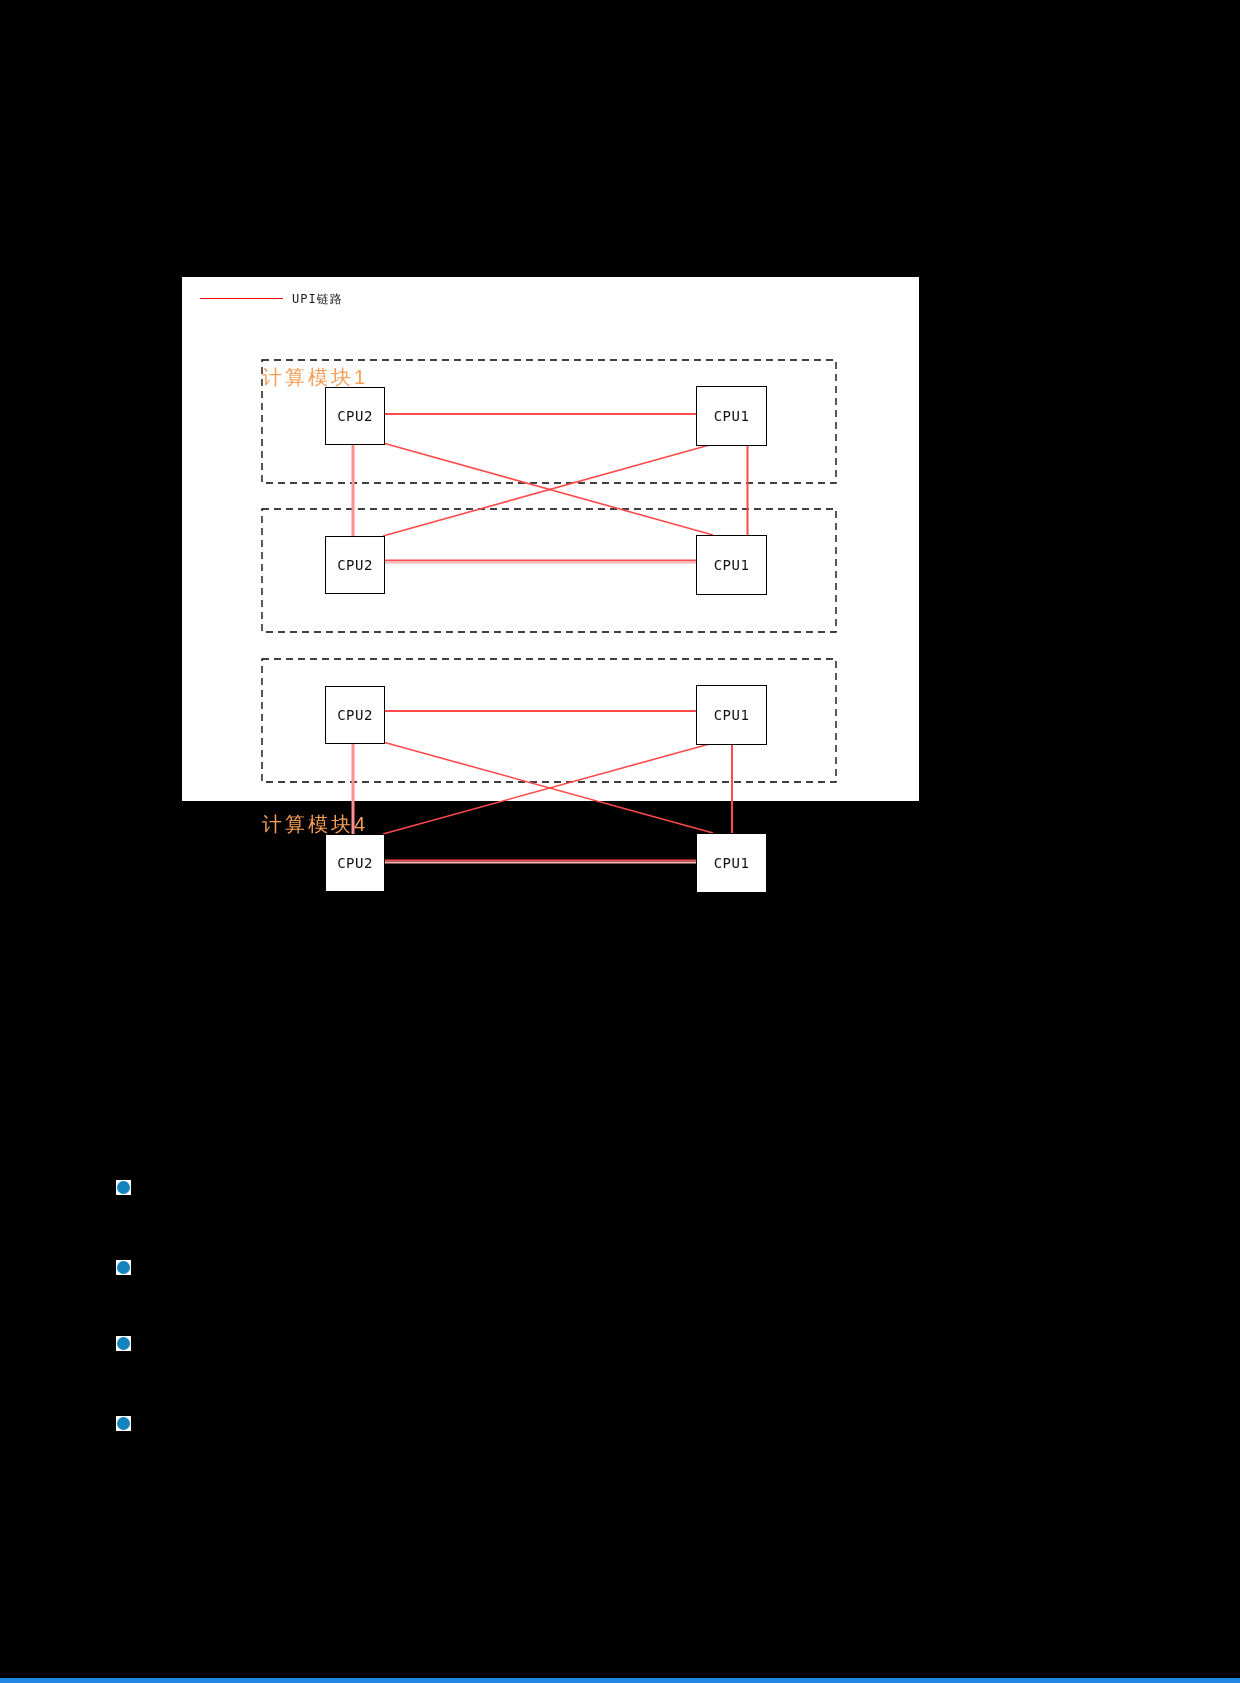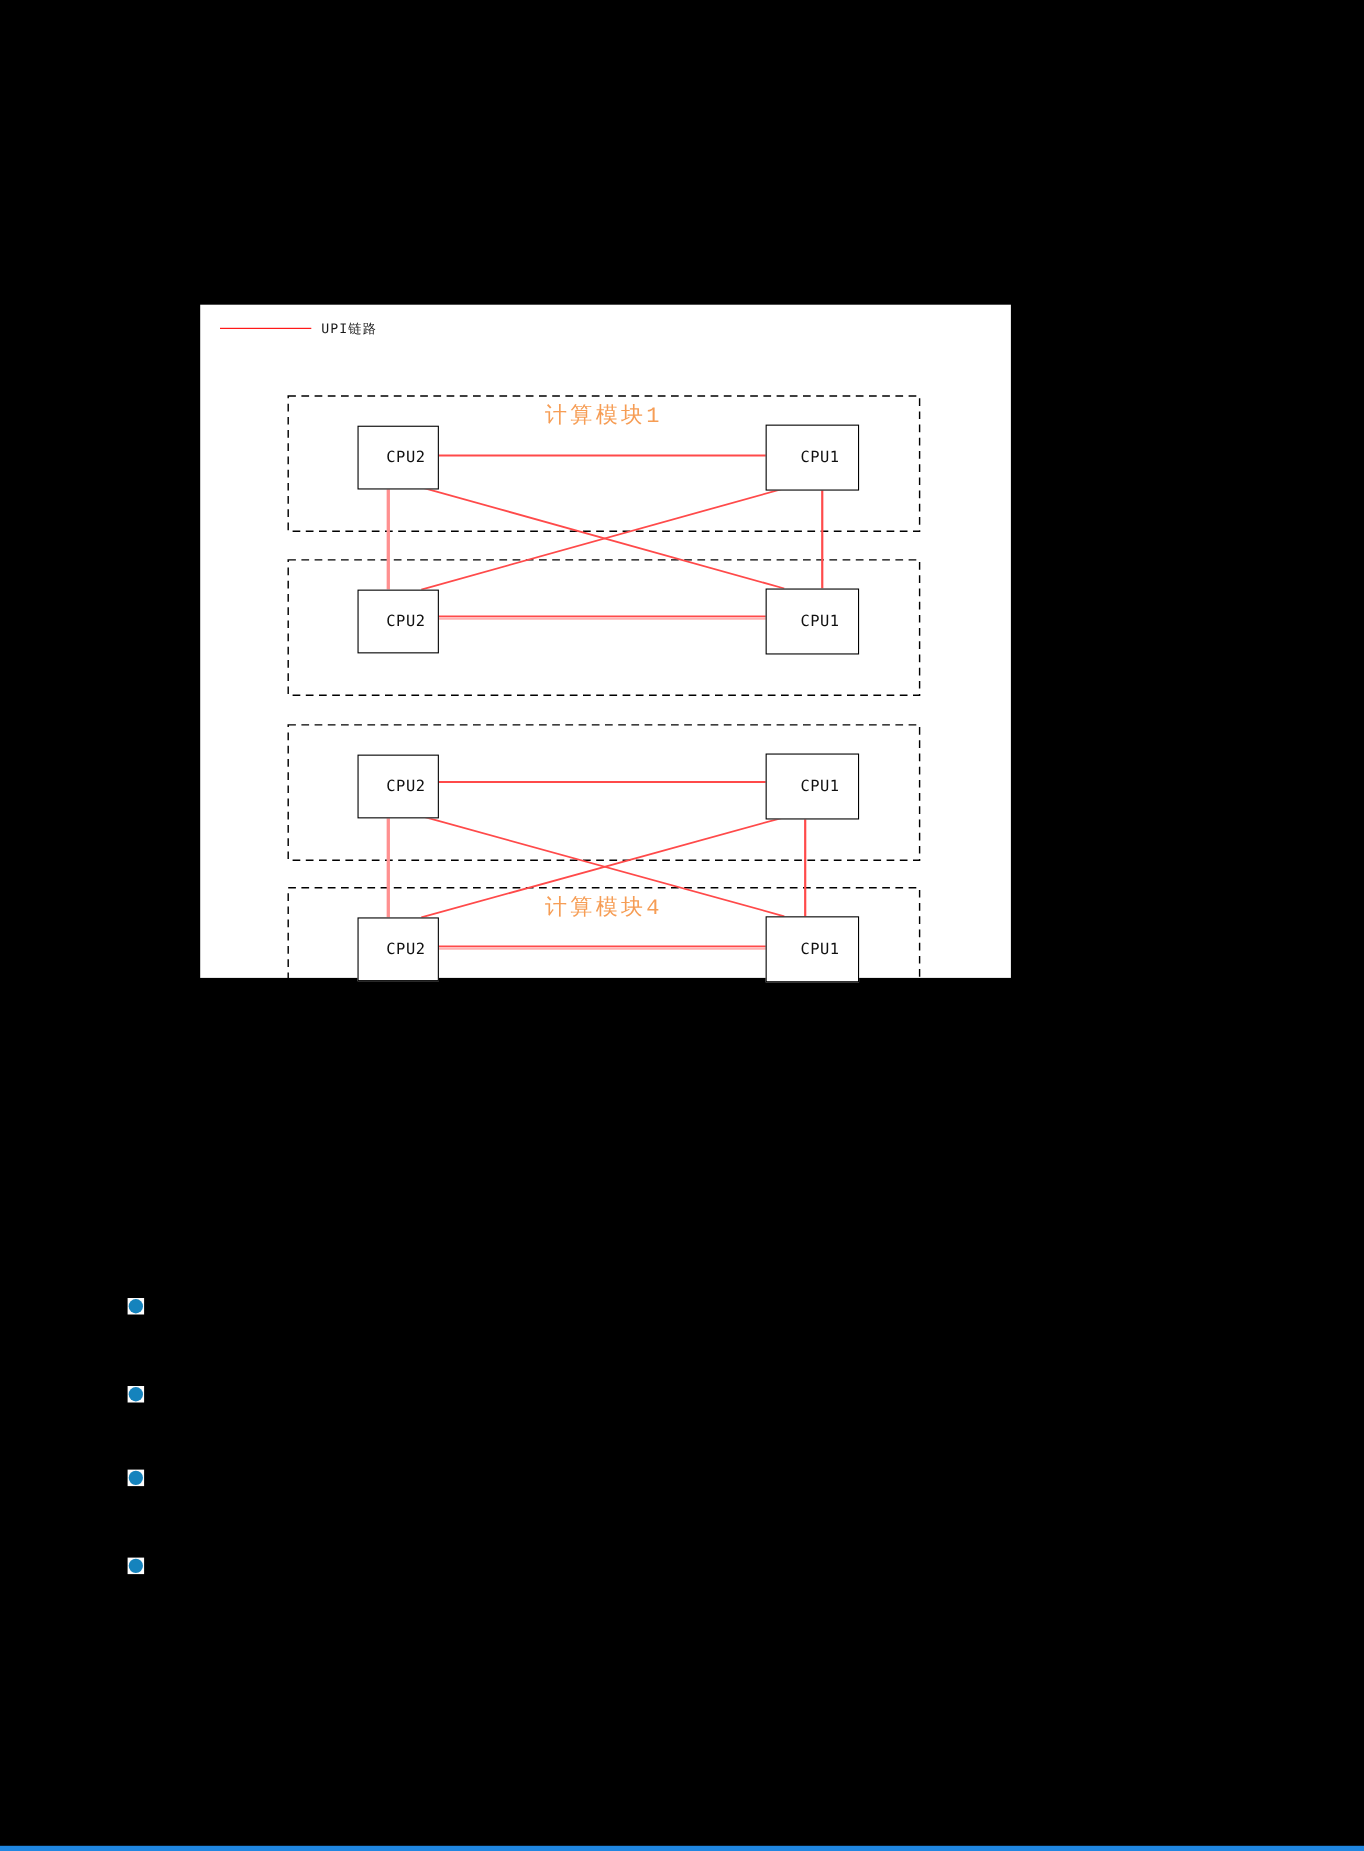--- a/index.html
+++ b/index.html
@@ -1,36 +1,36 @@
 <!DOCTYPE html>
 <html><head>
 <meta charset="utf-8">
 <style>
   html,body{margin:0;padding:0;background:#000;}
   .canvas{
     position:relative;width:1240px;height:1683px;background:#000;overflow:hidden;
     font-family:"DejaVu Sans Mono","Liberation Mono",monospace;
   }
-  .panel{position:absolute;left:182px;top:277px;width:737px;height:612px;background:#ffffff;}
+  .panel{position:absolute;left:182px;top:277px;width:737px;height:524px;background:#ffffff;}
   .links{position:absolute;left:0;top:0;width:737px;height:712px;}
 
   .legend-line{position:absolute;left:18px;top:21px;width:83px;height:0;border-top:1.2px solid #ff0000;}
   .legend-label{position:absolute;left:110px;top:14px;font-size:12px;color:#1a1a1a;letter-spacing:1px;}
 
   .module{position:absolute;left:80px;width:574px;height:123px;}
   .m1{top:83px}.m2{top:232px}.m3{top:382px}.m4{top:530px;height:122px}
   .module-title{
-    position:absolute;top:4px;left:0;width:100%;text-align:center;
-    font-family:Liberation Mono, monospace;
+    position:absolute;top:4px;left:0;width:100%;text-align:left;
+    font-family:Liberation Sans, sans-serif;
     font-size:20px;letter-spacing:3px;color:#f69d55;
   }
   .cpu{
     position:absolute;background:#fff;border:1.5px solid #000;
     display:flex;align-items:center;justify-content:center;
-    font-size:14px;color:#111;letter-spacing:0.5px;padding-left:14px;
+    font-size:14px;color:#111;letter-spacing:0.5px;
   }
   .cpu-l{left:63px;top:27px;width:58px;height:56px;}
   .cpu-r{left:434px;top:26px;width:69px;height:58px;}
 
   .bullet{
     position:absolute;left:116px;width:15px;height:15px;background:#fdfdfd;
     display:flex;align-items:center;justify-content:center;
   }
   .bullet .dot{width:13px;height:13px;border-radius:50%;background:#1583bd;}
   .b1{top:1180px}.b2{top:1260px}.b3{top:1336px}.b4{top:1416px}

